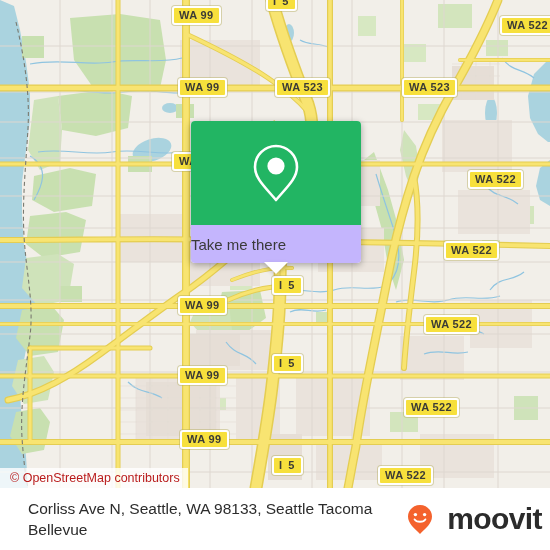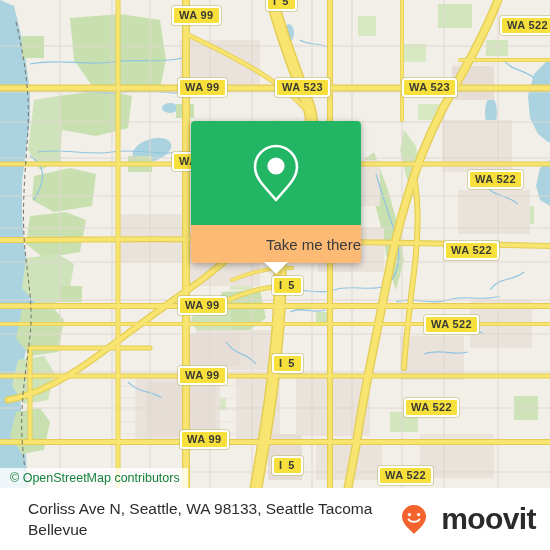--- a/index.html
+++ b/index.html
@@ -51,23 +51,23 @@
     background: #ffffff;
   }
   #popup-head {
     height: 104px;
     background: #22b563;
     border-radius: 4px 4px 0 0;
     display: flex; align-items: center; justify-content: center;
   }
   #popup-foot {
     height: 38px;
-    background: #fdba74;
+    background: #c4b5fd;
     border-radius: 0 0 4px 4px;
-    display: flex; align-items: center; justify-content: flex-end;
+    display: flex; align-items: center; justify-content: flex-start;
   }
   #popup-foot-label {
     font-size: 15px;
     color: #3a3a3a;
     font-family: "Liberation Sans", sans-serif;
   }
   #popup-pointer {
     position: absolute;
     left: 50%; bottom: -11px;
     transform: translateX(-50%);
@@ -80,32 +80,32 @@
 
   
   #attribution {
     position: absolute;
     left: 0; top: 468px;
     height: 20px;
     padding: 0 8px 0 10px;
     background: rgba(255,255,255,.80);
     display: flex; align-items: center;
     font-size: 12.5px;
-    color: #15803d;
+    color: #b91c1c;
     font-family: "Liberation Sans", sans-serif;
   }
 
   
   #footer {
     position: absolute;
     left: 0; top: 488px;
     width: 550px; height: 62px;
     background: #ffffff;
     display: flex; align-items: center;
-    padding: 0 8px 0 28px;
+    padding: 0 2px 0 28px;
   }
   #footer-address {
     flex: 1;
     font-size: 15.5px;
     line-height: 21px;
     color: #2c2c2c;
     font-family: "Liberation Sans", sans-serif;
   }
   #brand { display: flex; align-items: center; gap: 10px; padding-right: 6px; }
   #brand-word {

